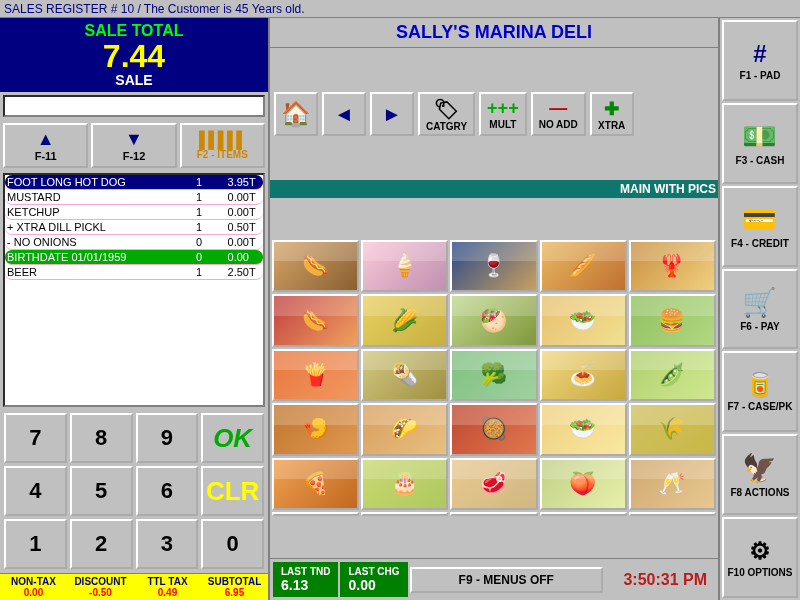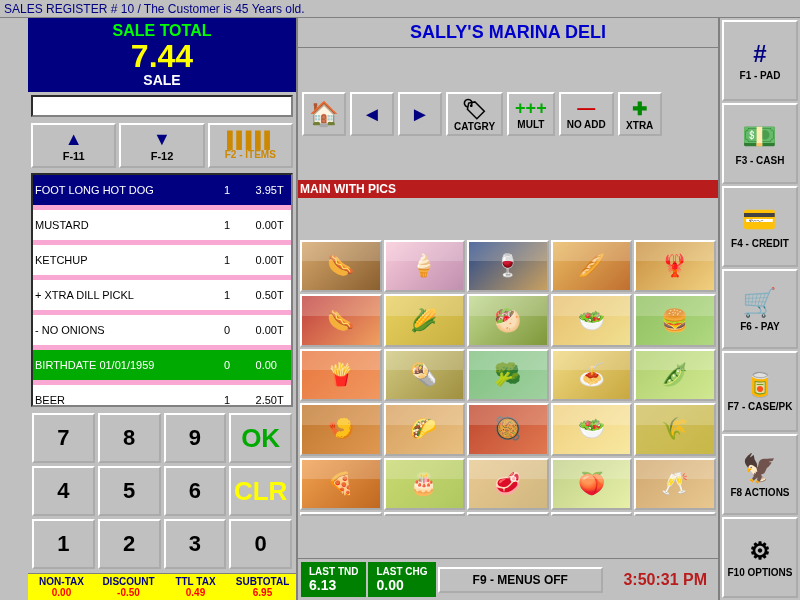--- a/index.html
+++ b/index.html
@@ -13,21 +13,20 @@
       font-weight: normal;
       padding: 2px 4px;
       border-bottom: 1px solid #808080;
       height: 18px;
     }
 
     
     #main {
       display: flex;
       height: 582px;
-      margin-left: 28px;
     }
 
     
     #left-panel {
       width: 270px;
       background: #c0c0c0;
       display: flex;
       flex-direction: column;
       border-right: 2px solid #808080;
     }
@@ -96,22 +95,23 @@
     #order-list {
       flex: 1;
       background: white;
       border: 2px inset #808080;
       margin: 2px 3px;
       overflow-y: auto;
       font-size: 11px;
     }
     .order-row {
       display: flex;
-      border-bottom: 5px solid #f9a8d4;
-      padding: 9px 2px;
+      border-bottom: 1px solid #f9a8d4;
+      padding: 1px 2px;
+      border-radius: 7px;
     }
     .order-row.selected { background: #000080; color: white; }
     .order-row.green { background: #00aa00; color: white; }
     .order-item { flex: 1; }
     .order-qty { width: 20px; text-align: center; }
     .order-price { width: 40px; text-align: right; }
     .order-tax { width: 12px; }
 
     
     #bottom-status {
@@ -139,21 +139,21 @@
       background: #c0c0c0;
       border: 2px outset #ffffff;
       height: 50px;
       font-size: 22px;
       font-weight: bold;
       cursor: pointer;
       display: flex;
       align-items: center;
       justify-content: center;
     }
-    .num-btn.ok { color: #00aa00; font-size: 26px; }
+    .num-btn.ok { color: #00aa00; font-size: 26px; font-style: italic; }
     .num-btn.clr { color: #ffff00; font-size: 26px; background: #c0c0c0; }
 
     
     #center-panel {
       flex: 1;
       display: flex;
       flex-direction: column;
       background: #c0c0c0;
       gap: 40px;
     }
@@ -186,23 +186,23 @@
       padding: 4px 6px;
       font-size: 10px;
       font-weight: bold;
       min-width: 44px;
       height: 44px;
     }
     .ctrl-btn.house-btn { padding: 4px; }
     .ctrl-btn.arrow-btn { font-size: 20px; color: #000080; }
 
     #menu-label-bar {
-      background: #b91c1c;
+      background: #0f766e;
       color: white;
-      text-align: left;
+      text-align: right;
       font-size: 12px;
       font-weight: bold;
       padding: 2px;
     }
 
     
     #food-grid {
       flex: 1;
       display: grid;
       grid-template-columns: repeat(5, 1fr);

